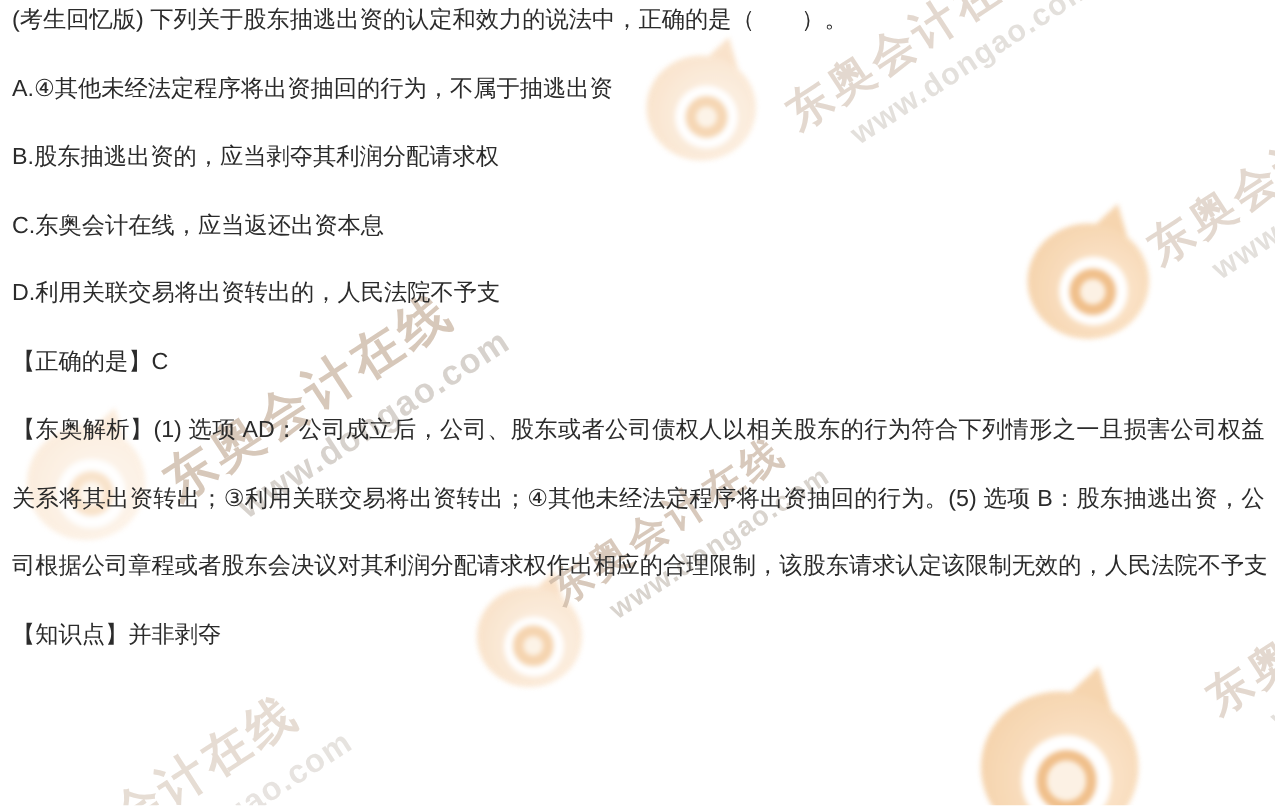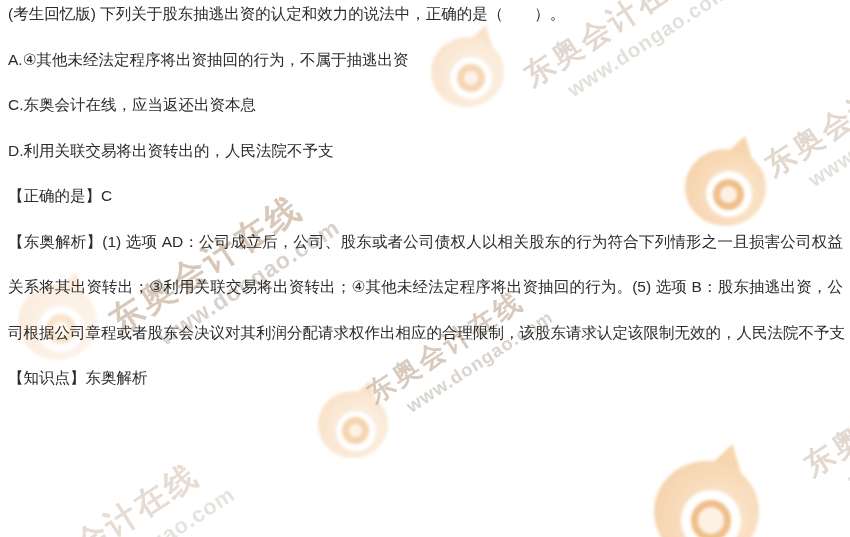--- a/index.html
+++ b/index.html
@@ -145,22 +145,23 @@
     <div class="wm-text" style="left:8px; top:568px; font-size:32px; opacity:.45;">
       <div class="wm-brand">东奥会计在线</div>
       <div class="wm-url">www.dongao.com</div>
     </div>
 
   </div>
 
   <div class="content">
     <div class="line">(考生回忆版) 下列关于股东抽逃出资的认定和效力的说法中，正确的是（　　）。</div>
     <div class="line">A.④其他未经法定程序将出资抽回的行为，不属于抽逃出资</div>
+    <div class="line">B.股东抽逃出资的，应当剥夺其利润分配请求权</div>
     <div class="line">C.东奥会计在线，应当返还出资本息</div>
     <div class="line">D.利用关联交易将出资转出的，人民法院不予支</div>
     <div class="line">【正确的是】C</div>
     <div class="line just">【东奥解析】(1) 选项 AD：公司成立后，公司、股东或者公司债权人以相关股东的行为符合下列情形之一且损害公司权益</div>
     <div class="line just">关系将其出资转出；③利用关联交易将出资转出；④其他未经法定程序将出资抽回的行为。(5) 选项 B：股东抽逃出资，公</div>
     <div class="line just">司根据公司章程或者股东会决议对其利润分配请求权作出相应的合理限制，该股东请求认定该限制无效的，人民法院不予支</div>
-    <div class="line">【知识点】东奥解析</div>
+    <div class="line">【知识点】并非剥夺</div>
   </div>
 
 </div>
 
 </body></html>

